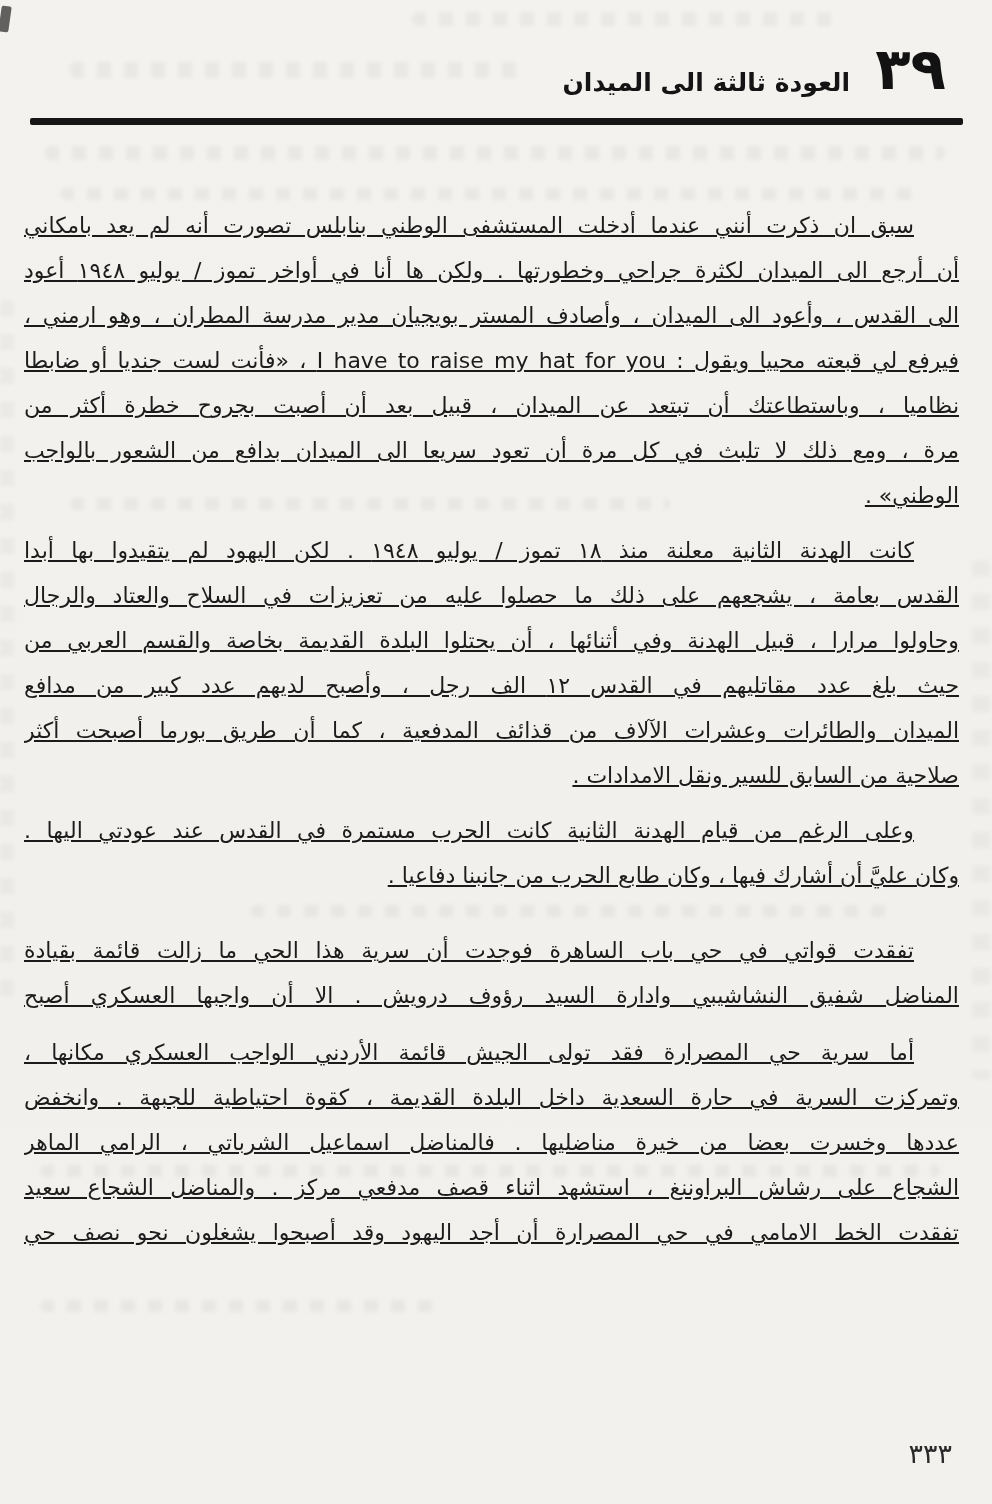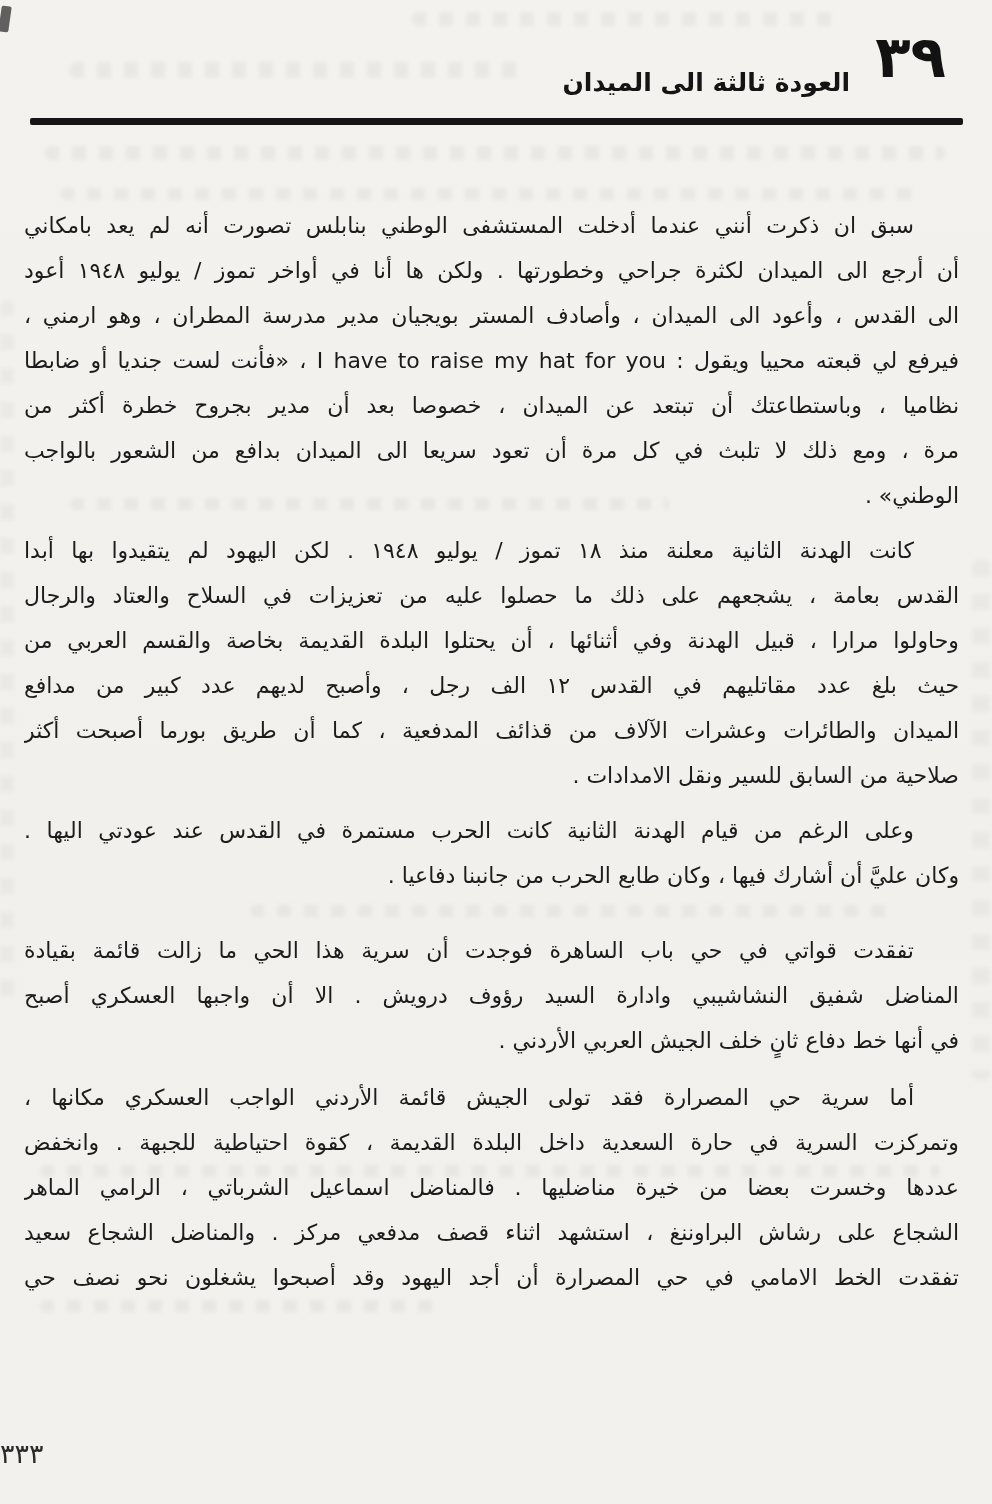--- a/index.html
+++ b/index.html
@@ -9,37 +9,37 @@
     background: #f2f1ee;
     background-image: linear-gradient(180deg, #f3f2ef 0%, #f1f0ed 55%, #f2f1ee 100%);
     font-family: "DejaVu Sans", sans-serif;
     color: #1b1b1b;
     overflow: hidden;
   }
   .page { position: absolute; inset: 0; }
 
   
   .chapter-number {
-    position: absolute; top: 28px; right: 46px;
+    position: absolute; top: 40px; right: 46px;
     font-size: 58px; font-weight: bold; line-height: 1;
     color: #121212; letter-spacing: 2px;
   }
   .chapter-title {
     position: absolute; top: 68px; right: 142px;
     font-size: 25px; font-weight: bold; line-height: 1.2;
     color: #141414; white-space: nowrap;
   }
   .title-rule {
     position: absolute; top: 118px; left: 30px; right: 29px;
     height: 7px; background: #161616; border-radius: 2px;
   }
 
   
   .body-text {
-    position: absolute; top: 203px; left: 24px; right: 33px;
+    position: absolute; top: 203px; left: 24px; right: 33px; text-decoration: underline;
   }
   .para { margin: 0; padding: 0; }
   .para.mt-10 { margin-top: 10px; }
   .para.mt-30 { margin-top: 30px; }
   .para.mt-12 { margin-top: 12px; }
   .line {
     height: 45px; line-height: 45px;
     font-size: 22px;
     text-align: justify;
     -moz-text-align-last: justify;
@@ -49,21 +49,21 @@
   }
   .line.first { padding-right: 45px; }
   .line.last {
     -moz-text-align-last: right;
     text-align-last: right;
   }
 
   
   .page-number {
     position: absolute; top: 1438px; left: 0; right: 40px;
-    text-align: left; font-size: 27px; color: #2a2a2a;
+    text-align: right; font-size: 27px; color: #2a2a2a;
     letter-spacing: 3px;
   }
 
   
   .ghost {
     position: absolute; pointer-events: none;
     background: repeating-linear-gradient(90deg,
       rgba(105,105,105,0.45) 0 14px, transparent 14px 27px);
     filter: blur(2px);
     opacity: 0.16; border-radius: 6px;
@@ -110,21 +110,21 @@
   <div class="chapter-title">العودة ثالثة الى الميدان</div>
   <div class="title-rule"></div>
 
   <div class="body-text">
 
     <div class="para">
       <div class="line first">سبق ان ذكرت أنني عندما أدخلت المستشفى الوطني بنابلس تصورت أنه لم يعد بامكاني</div>
       <div class="line">أن أرجع الى الميدان لكثرة جراحي وخطورتها . ولكن ها أنا في أواخر تموز / يوليو ١٩٤٨ أعود</div>
       <div class="line">الى القدس ، وأعود الى الميدان ، وأصادف المستر بويجيان مدير مدرسة المطران ، وهو ارمني ،</div>
       <div class="line">فيرفع لي قبعته محييا ويقول : I have to raise my hat for you ، «فأنت لست جنديا أو ضابطا</div>
-      <div class="line">نظاميا ، وباستطاعتك أن تبتعد عن الميدان ، خصوصا بعد أن مدير بجروح خطرة أكثر من</div>
+      <div class="line">نظاميا ، وباستطاعتك أن تبتعد عن الميدان ، قبيل بعد أن أصبت بجروح خطرة أكثر من</div>
       <div class="line">مرة ، ومع ذلك لا تلبث في كل مرة أن تعود سريعا الى الميدان بدافع من الشعور بالواجب</div>
       <div class="line last">الوطني» .</div>
     </div>
 
     <div class="para mt-10">
       <div class="line first">كانت الهدنة الثانية معلنة منذ ١٨ تموز / يوليو ١٩٤٨ . لكن اليهود لم يتقيدوا بها أبدا</div>
       <div class="line">القدس بعامة ، يشجعهم على ذلك ما حصلوا عليه من تعزيزات في السلاح والعتاد والرجال</div>
       <div class="line">وحاولوا مرارا ، قبيل الهدنة وفي أثنائها ، أن يحتلوا البلدة القديمة بخاصة والقسم العربي من</div>
       <div class="line">حيث بلغ عدد مقاتليهم في القدس ١٢ الف رجل ، وأصبح لديهم عدد كبير من مدافع</div>
       <div class="line">الميدان والطائرات وعشرات الآلاف من قذائف المدفعية ، كما أن طريق بورما أصبحت أكثر</div>
@@ -132,21 +132,20 @@
     </div>
 
     <div class="para mt-10">
       <div class="line first">وعلى الرغم من قيام الهدنة الثانية كانت الحرب مستمرة في القدس عند عودتي اليها .</div>
       <div class="line last">وكان عليَّ أن أشارك فيها ، وكان طابع الحرب من جانبنا دفاعيا .</div>
     </div>
 
     <div class="para mt-30">
       <div class="line first">تفقدت قواتي في حي باب الساهرة فوجدت أن سرية هذا الحي ما زالت قائمة بقيادة</div>
       <div class="line">المناضل شفيق النشاشيبي وادارة السيد رؤوف درويش . الا أن واجبها العسكري أصبح</div>
-      <div class="line last">في أنها خط دفاع ثانٍ خلف الجيش العربي الأردني .</div>
     </div>
 
     <div class="para mt-12">
       <div class="line first">أما سرية حي المصرارة فقد تولى الجيش قائمة الأردني الواجب العسكري مكانها ،</div>
       <div class="line">وتمركزت السرية في حارة السعدية داخل البلدة القديمة ، كقوة احتياطية للجبهة . وانخفض</div>
       <div class="line">عددها وخسرت بعضا من خيرة مناضليها . فالمناضل اسماعيل الشرباتي ، الرامي الماهر</div>
       <div class="line">الشجاع على رشاش البراوننغ ، استشهد اثناء قصف مدفعي مركز . والمناضل الشجاع سعيد</div>
       <div class="line">تفقدت الخط الامامي في حي المصرارة أن أجد اليهود وقد أصبحوا يشغلون نحو نصف حي</div>
     </div>
 

